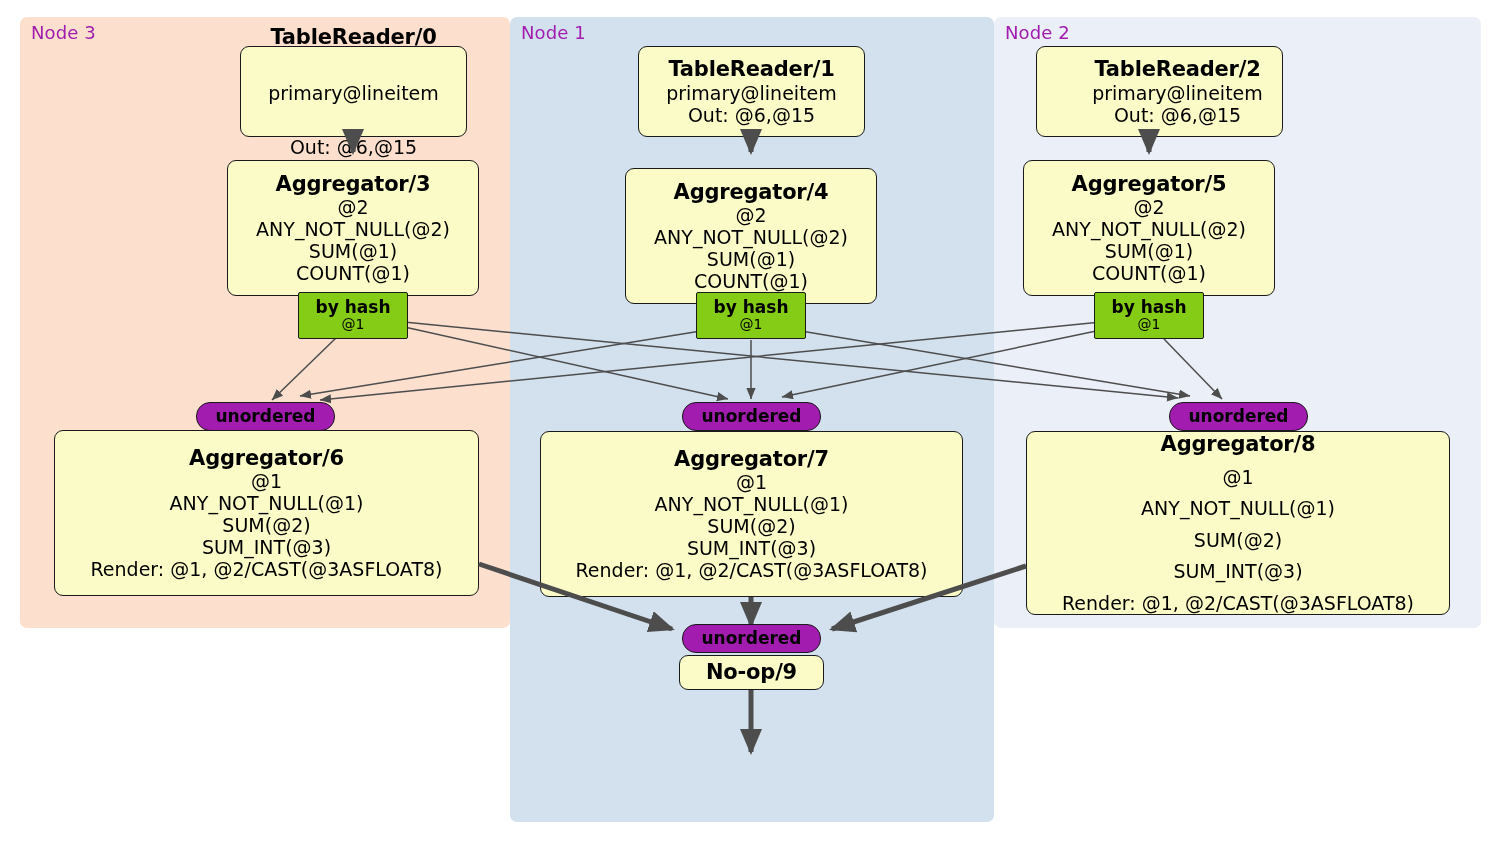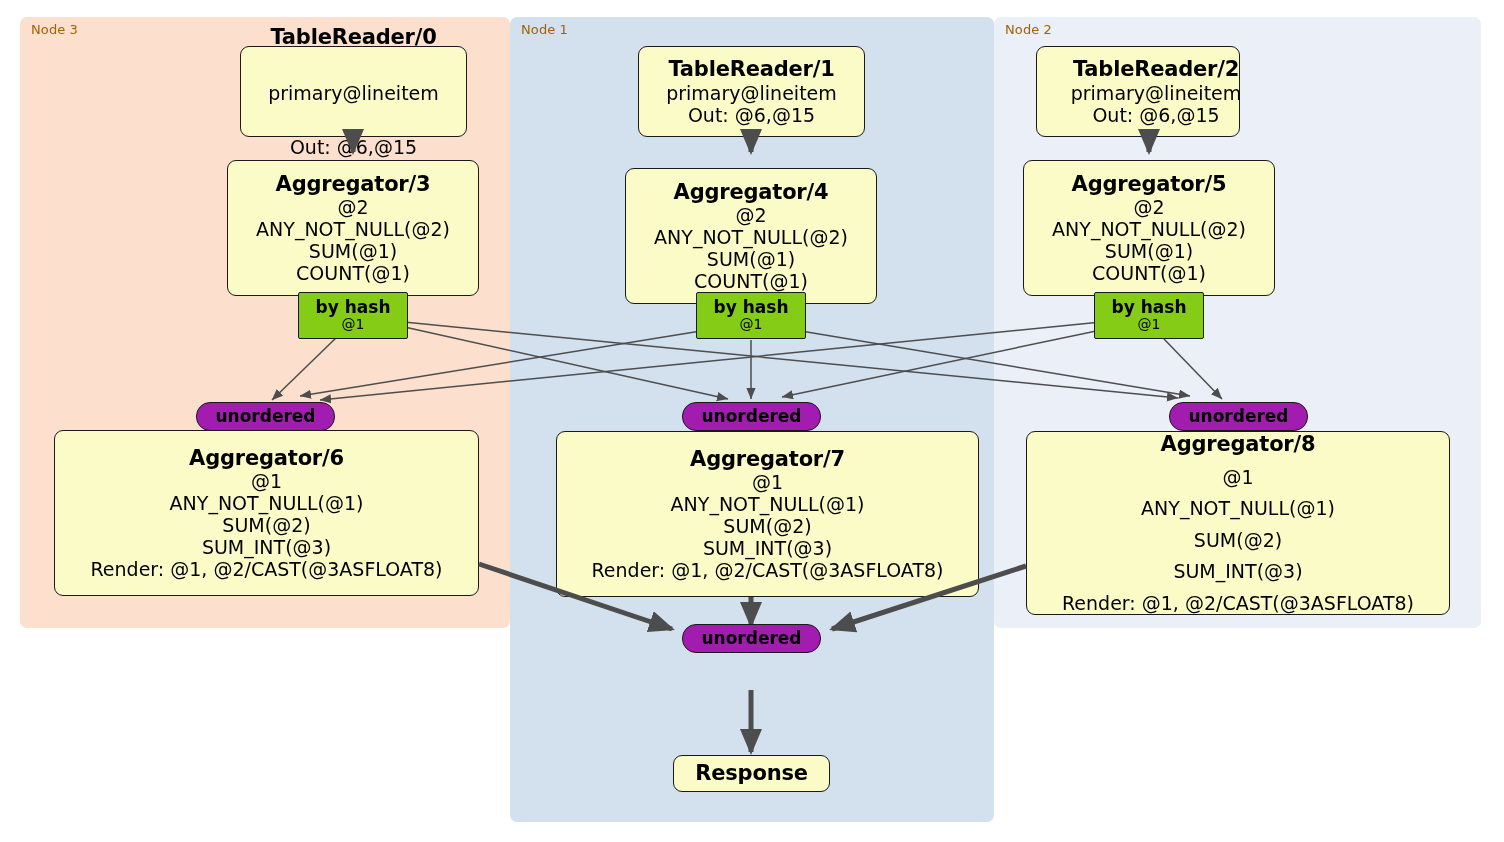--- a/index.html
+++ b/index.html
@@ -1,21 +1,21 @@
 <!DOCTYPE html>
 <html><head>
 <meta charset="utf-8">
 <style>
   html,body{margin:0;padding:0;background:#ffffff;}
   body{width:1504px;height:842px;position:relative;overflow:hidden;
        font-family:"DejaVu Sans","Liberation Sans",sans-serif;}
   #stage{position:absolute;left:0;top:0;width:1504px;height:842px;}
 
   .cluster{position:absolute;border-radius:7px;}
-  .cluster-label{position:absolute;font-size:13px;color:#a16207;letter-spacing:.1px;}
+  .cluster-label{position:absolute;font-size:18px;color:#a21caf;letter-spacing:.1px;}
 
   .nodebox{position:absolute;box-sizing:border-box;border:1.6px solid #1a1a1a;
            border-radius:9px;background:#fbfbc8;display:flex;flex-direction:column;
            align-items:center;justify-content:center;text-align:center;
            line-height:1.16;color:#000;z-index:6;}
   .nodebox .hdr{font-weight:bold;font-size:21px;letter-spacing:-0.2px;}
   .nodebox .ln{font-size:19px;}
 
   .pill{position:absolute;box-sizing:border-box;border:1.6px solid #1a1a1a;
         border-radius:14px;display:flex;flex-direction:column;align-items:center;
@@ -90,21 +90,21 @@
     <div class="ln">primary@lineitem</div>
     <div class="ln">Out: @6,@15</div>
   </div>
 
   <div class="nodebox" style="left:638px;top:46px;width:227px;height:91px;">
     <div class="hdr">TableReader/1</div>
     <div class="ln">primary@lineitem</div>
     <div class="ln">Out: @6,@15</div>
   </div>
 
-  <div class="nodebox" style="left:1036px;top:46px;width:204px;height:91px;padding-left:36px;">
+  <div class="nodebox" style="left:1036px;top:46px;width:247px;height:91px;padding-left:36px;">
     <div class="hdr">TableReader/2</div>
     <div class="ln">primary@lineitem</div>
     <div class="ln">Out: @6,@15</div>
   </div>
 
   <div class="nodebox" style="left:227px;top:160px;width:252px;height:136px;">
     <div class="hdr">Aggregator/3</div>
     <div class="ln">@2</div>
     <div class="ln">ANY_NOT_NULL(@2)</div>
     <div class="ln">SUM(@1)</div>
@@ -156,21 +156,21 @@
 
   <div class="nodebox" style="left:54px;top:430px;width:425px;height:166px;">
     <div class="hdr">Aggregator/6</div>
     <div class="ln">@1</div>
     <div class="ln">ANY_NOT_NULL(@1)</div>
     <div class="ln">SUM(@2)</div>
     <div class="ln">SUM_INT(@3)</div>
     <div class="ln">Render: @1, @2/CAST(@3ASFLOAT8)</div>
   </div>
 
-  <div class="nodebox" style="left:540px;top:431px;width:423px;height:166px;margin-left:16px;">
+  <div class="nodebox" style="left:540px;top:431px;width:423px;height:166px;">
     <div class="hdr">Aggregator/7</div>
     <div class="ln">@1</div>
     <div class="ln">ANY_NOT_NULL(@1)</div>
     <div class="ln">SUM(@2)</div>
     <div class="ln">SUM_INT(@3)</div>
     <div class="ln">Render: @1, @2/CAST(@3ASFLOAT8)</div>
   </div>
 
   <div class="nodebox" style="left:1026px;top:431px;width:424px;height:184px;justify-content:space-between;">
     <div class="hdr">Aggregator/8</div>
@@ -178,18 +178,18 @@
     <div class="ln">ANY_NOT_NULL(@1)</div>
     <div class="ln">SUM(@2)</div>
     <div class="ln">SUM_INT(@3)</div>
     <div class="ln">Render: @1, @2/CAST(@3ASFLOAT8)</div>
   </div>
 
   <div class="pill unord" style="left:682px;top:624px;width:139px;height:29px;">
     <div class="t1">unordered</div>
   </div>
 
+  <div class="nodebox" style="left:679px;top:655px;width:145px;height:35px;">
+    <div class="hdr">No-op/9</div>
+  </div>
 
-  <div class="nodebox" style="left:673px;top:755px;width:157px;height:37px;">
-    <div class="hdr">Response</div>
-  </div>
 
 </div>
 
 </body></html>

